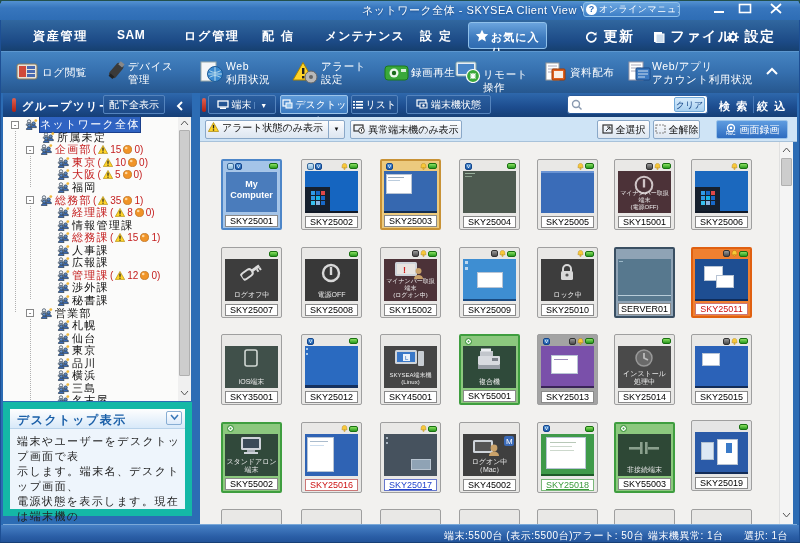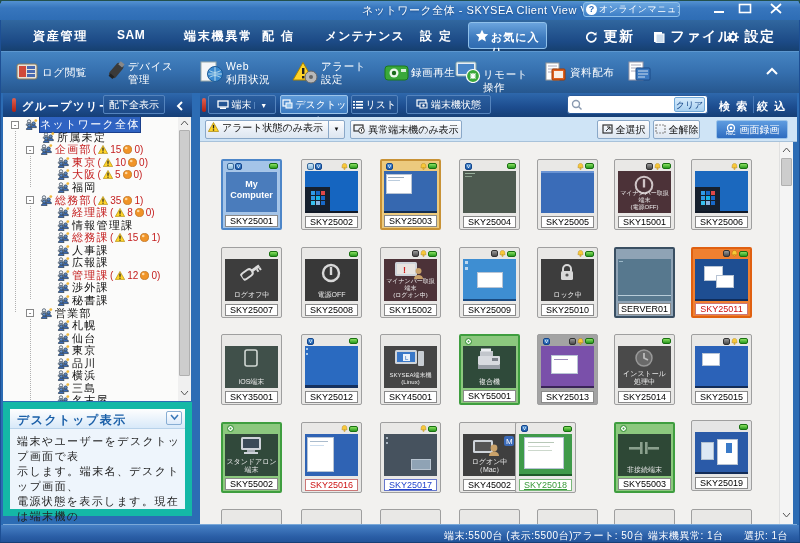--- a/index.html
+++ b/index.html
@@ -124,21 +124,21 @@
         <rect x="2.5" y="3.5" width="11" height="8" fill="none" stroke="#fff" stroke-width="1.6"></rect>
       </svg></div>
  <div class="wbtn" style="left:768px;top:1px"><svg width="16" height="14">
         <path d="M3 3l10 9M13 3L3 12" stroke="#fff" stroke-width="1.7"></path>
       </svg></div>
 </div>
 
 <div id="menubar">
  <div class="mi" style="left:33px">資産管理</div>
  <div class="mi" style="left:117px;letter-spacing:.5px">SAM</div>
- <div class="mi" style="left:184px">端末機異常</div>
+ <div class="mi" style="left:184px">ログ管理</div>
  <div class="mi" style="left:262px">配 信</div>
  <div class="mi" style="left:325px;letter-spacing:1px">メンテナンス</div>
  <div class="mi" style="left:420px">設 定</div>
  <div id="fav">
       <svg class="star" width="14" height="14">
         <use href="#star"></use>
       </svg>
       <span class="t">お気に入り</span>
     </div>
  <div class="mri" style="left:585px"><svg width="13" height="12" style="vertical-align:-2px">
@@ -209,20 +209,21 @@
       <rect x="8" y="8" width="13" height="11" rx="1" fill="#e06020" stroke="#a03a00"></rect>
       <rect x="10" y="10" width="9" height="7" fill="#f8f0e8"></rect>
     </svg>
  <div class="tbi" style="left:570px;top:14px">資料配布</div>
  <svg width="23" height="22" style="position:absolute;left:628px;top:9px">
       <rect x="1" y="1" width="14" height="18" fill="#fff" stroke="#99a"></rect>
       <path d="M3 4h10M3 7h10M3 10h7" stroke="#aab"></path>
       <rect x="8" y="7" width="14" height="12" rx="1" fill="#3a78c0" stroke="#1a4a88"></rect>
       <path d="M10 10h10M10 13h10M10 16h7" stroke="#cde"></path>
     </svg>
+ <div class="tbi" style="left:652px;top:8px"><b>Web/</b>アプリ<br>アカウント利用状況</div>
  <div style="position:absolute;left:764px;top:12px;color:#fff;font-size:12px"><svg width="16" height="16">
         <path d="M3 10l5-5 5 5" stroke="#fff" stroke-width="2" fill="none"></path>
       </svg></div>
 </div>
 
 <div id="lheader">
  <div class="redbar" style="left:9px;top:5px"></div>
  <div class="phl" style="left:19px;top:6px">グループツリー</div>
  <div class="hbtn" style="left:100px;top:2px;width:62px;line-height:17px">配下全表示</div>
  <div style="position:absolute;left:172px;top:5px;color:#fff"><svg width="10" height="12">
@@ -937,21 +938,21 @@
         <path d="M16 16c0-3 2.4-4.6 5-4.6s5 1.6 5 4.6z" fill="#caa26a"></path>
       </svg>
       <svg width="10" height="10" style="position:absolute;right:2px;top:2px">
         <rect width="10" height="10" rx="2" fill="#3a6ab8"></rect>
         <text x="2" y="8" font-size="8" fill="#fff" font-family="Liberation Sans">M</text>
       </svg>
       <div class="scap">ログオン中<br>（Mac）</div>
     </div>
     <div class="tl" style="color:#000;border-color:#8a8a8a;text-decoration:none">SKY45002</div>
   </div>
-<div class="tile" style="left:515px;top:421.5px;border-color:#9f9f9f;background:#e9e8e6">
+<div class="tile" style="left:537px;top:421.5px;border-color:#9f9f9f;background:#e9e8e6">
     <div class="ti">
       <i class="ii iv">v</i>
       <span class="sp"></span>
       <i class="ii ig"></i>
     </div>
     <div class="sh" style="background:#3f9a4a">
       <div style="position:absolute;left:5px;top:3px;width:40px;height:32px;background:#fff;border:1px solid #b8c4d4;box-sizing:border-box"></div>
       <div style="position:absolute;left:9px;top:8px;width:26px;height:1px;background:#b8c8b8"></div>
       <div style="position:absolute;left:9px;top:12px;width:22px;height:1px;background:#ccd8cc"></div>
       <div style="position:absolute;left:9px;top:16px;width:24px;height:1px;background:#ccd8cc"></div>

